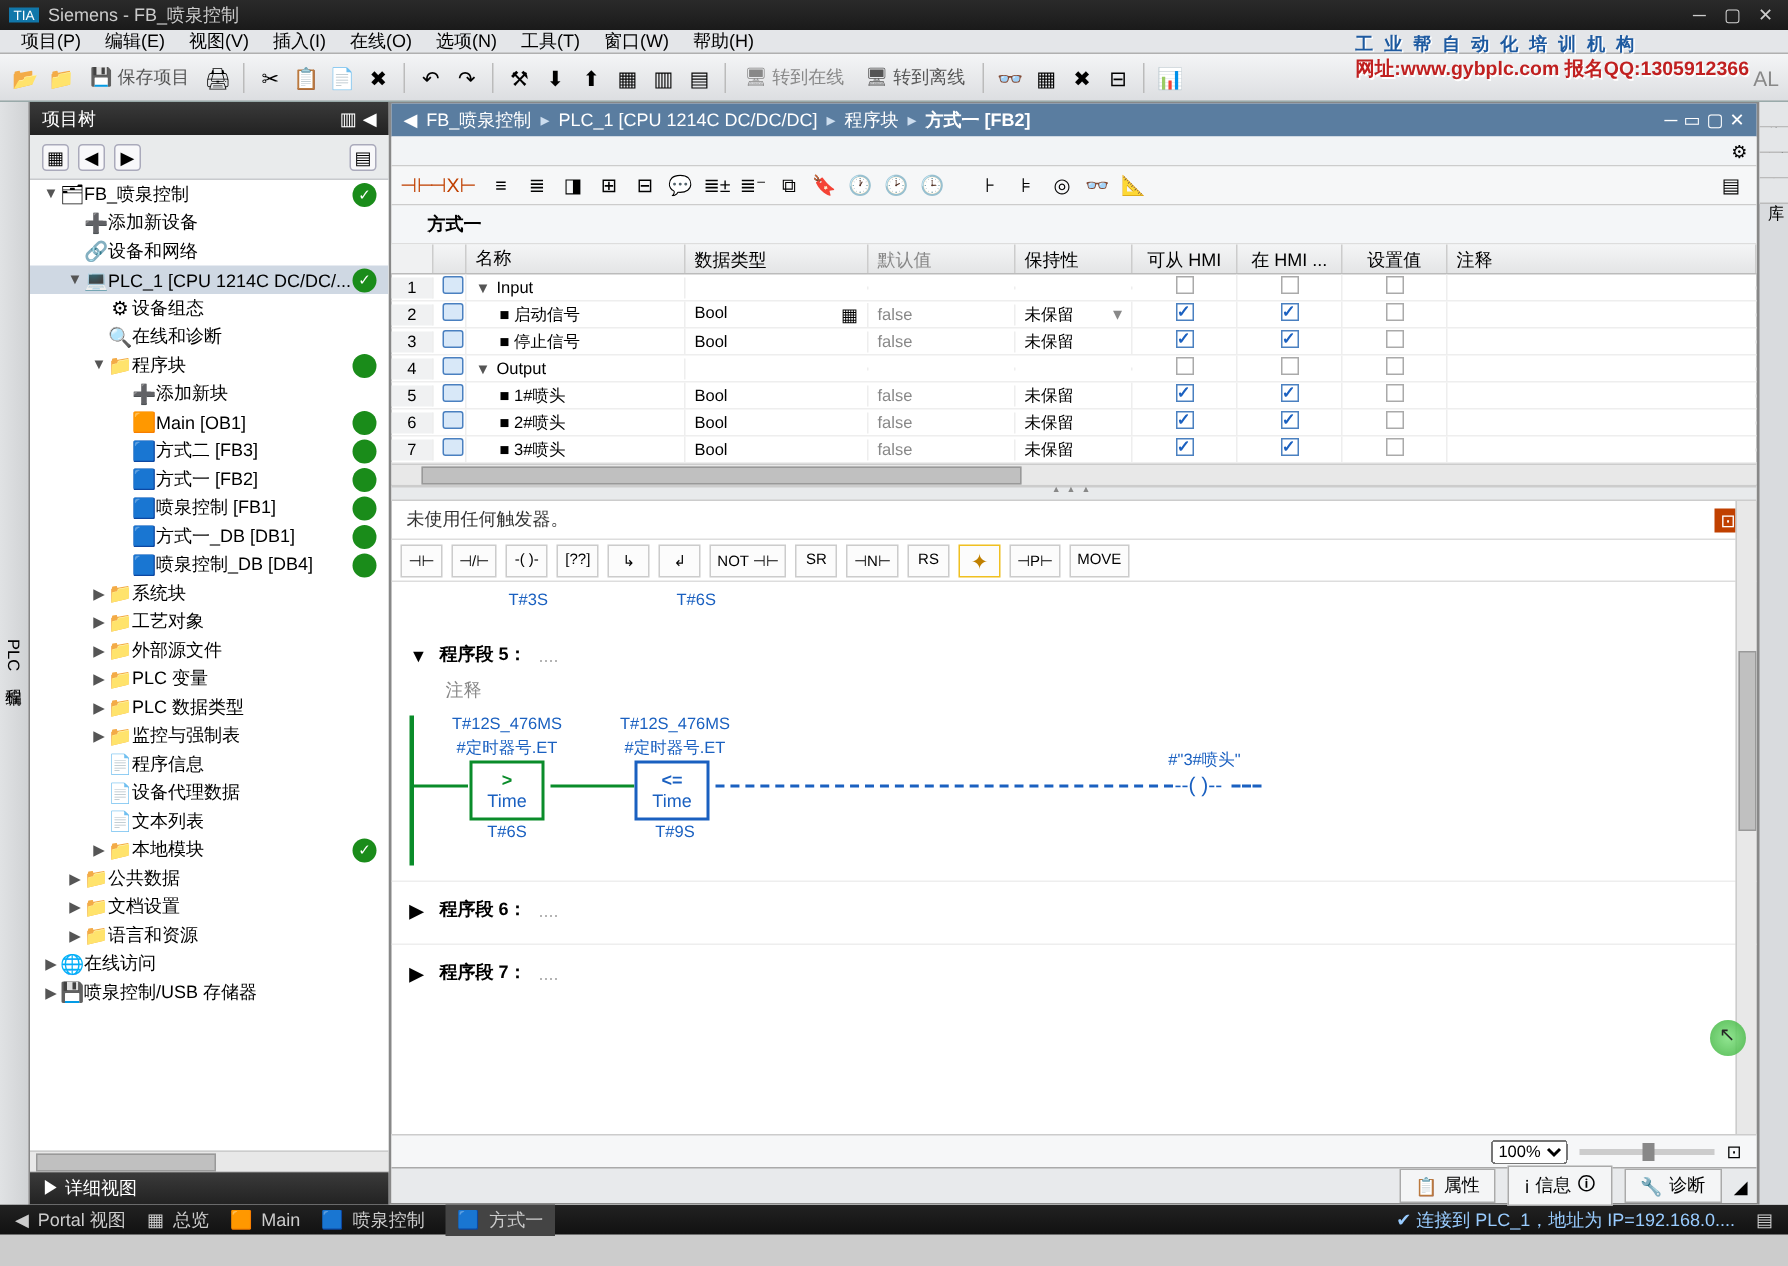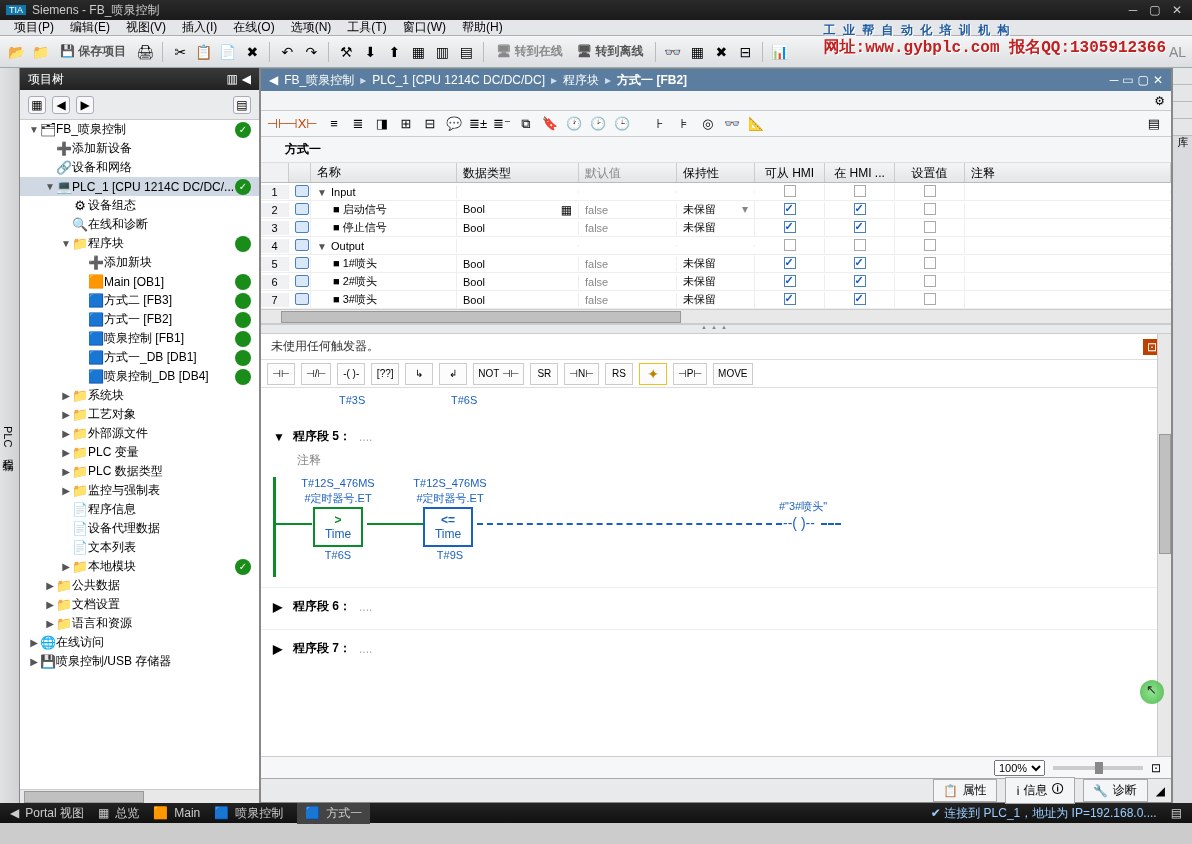--- a/index.html
+++ b/index.html
@@ -4,25 +4,25 @@
 <style>
 * { margin: 0; padding: 0; box-sizing: border-box; font-family: "Microsoft YaHei", Arial, sans-serif; font-size: 12px; }
 body { background: #ccc; width: 1192px; height: 844px; overflow: hidden; position: relative; }
 .titlebar { background: linear-gradient(#2a2a2a,#1a1a1a); height: 20px; display: flex; align-items: center; color: #ccc; padding: 0 6px; }
 .titlebar .spacer { flex: 1; }
 .titlebar .winbtns { display: flex; gap: 4px; }
 .titlebar .winbtns span { width: 18px; height: 14px; display: inline-flex; align-items: center; justify-content: center; cursor: pointer; }
 .menubar { background: #e4e6e9; height: 16px; display: flex; align-items: center; padding: 0 8px; gap: 4px; border-bottom: 1px solid #b0b0b0; }
 .menubar span { padding: 0 6px; cursor: pointer; }
 .watermark { position: absolute; right: 26px; top: 16px; font-size: 20px; font-weight: bold; color: #1e5aa0; font-family: KaiTi, serif; letter-spacing: 2px; z-index: 5; text-shadow: 1px 1px 0 #fff; }
-.watermark .sub { font-size: 16px; color: #c02020; letter-spacing: 0; display: block; text-align: left; margin-top: -2px; font-family: Liberation Mono, monospace; }
+.watermark .sub { font-size: 13px; color: #c02020; letter-spacing: 0; display: block; text-align: left; margin-top: -2px; }
 .toolbar { background: linear-gradient(#f4f5f6,#dcdee1); height: 32px; display: flex; align-items: center; padding: 0 6px; gap: 2px; border-bottom: 1px solid #9aa; }
 .toolbar .tbtn { width: 22px; height: 22px; display: inline-flex; align-items: center; justify-content: center; cursor: pointer; font-size: 14px; border: 1px solid transparent; }
 .toolbar .sep { width: 1px; height: 20px; background: #bbb; margin: 0 4px; }
-.toolbar .txt { padding: 0 6px; color: #555; cursor: pointer; font-weight: bold; }
+.toolbar .txt { padding: 0 6px; color: #555; cursor: pointer; }
 .main { display: flex; height: 735px; }
 .sidebar-wrap { display: flex; }
 .vtab { background: linear-gradient(90deg,#e0e2e4,#d0d2d4); width: 20px; writing-mode: vertical-lr; text-align: center; font-size: 11px; border-right: 1px solid #888; padding-top: 6px; cursor: pointer; }
 .sidebar { width: 240px; background: #eef0f2; border-right: 1px solid #888; display: flex; flex-direction: column; }
 .sidebar .hdr { background: linear-gradient(#3a3a3a,#222); color: #fff; height: 22px; display: flex; align-items: center; padding: 0 8px; }
 .sidebar .hdr .icons { margin-left: auto; display:flex; gap:4px; }
 .devtab { background:#fff; border-bottom:1px solid #aaa;}
 .devtab span { display:inline-block; padding:4px 14px; background:#fff; border:1px solid #aaa; border-bottom:none; margin:4px 0 -1px 6px; cursor:pointer;}
 .navbtns { height: 30px; display: flex; align-items: center; gap: 6px; padding: 0 8px; border-bottom: 1px solid #c8cacd; background:#e9ebec;}
 .navbtns .icon { width: 18px; height: 18px; display:inline-flex; align-items:center; justify-content:center; border:1px solid #aab; border-radius:3px; background:#f8f8fa; cursor:pointer; }
@@ -367,20 +367,23 @@
           <div class="row tree-inner">
             <span class="ind" style="width:8px"></span>
             <span class="ar">▶</span>
             <span class="tic">💾</span>
             <span>喷泉控制/USB 存储器</span>
           </div>
         </div>
       <div class="scroll-h">
           <div class="thumb" style="left:4px;width:120px;"></div>
         </div>
+      <div class="detailrow">
+        <span>▶ <span>详细视图</span></span>
+      </div>
     </div>
   </div>
 
   <div class="content">
     <div class="editor">
       <div class="breadcrumb">
         <span>◀</span>
         <span>FB_喷泉控制</span>
           <span class="sep2">▸</span>
         <span>PLC_1 [CPU 1214C DC/DC/DC]</span>

